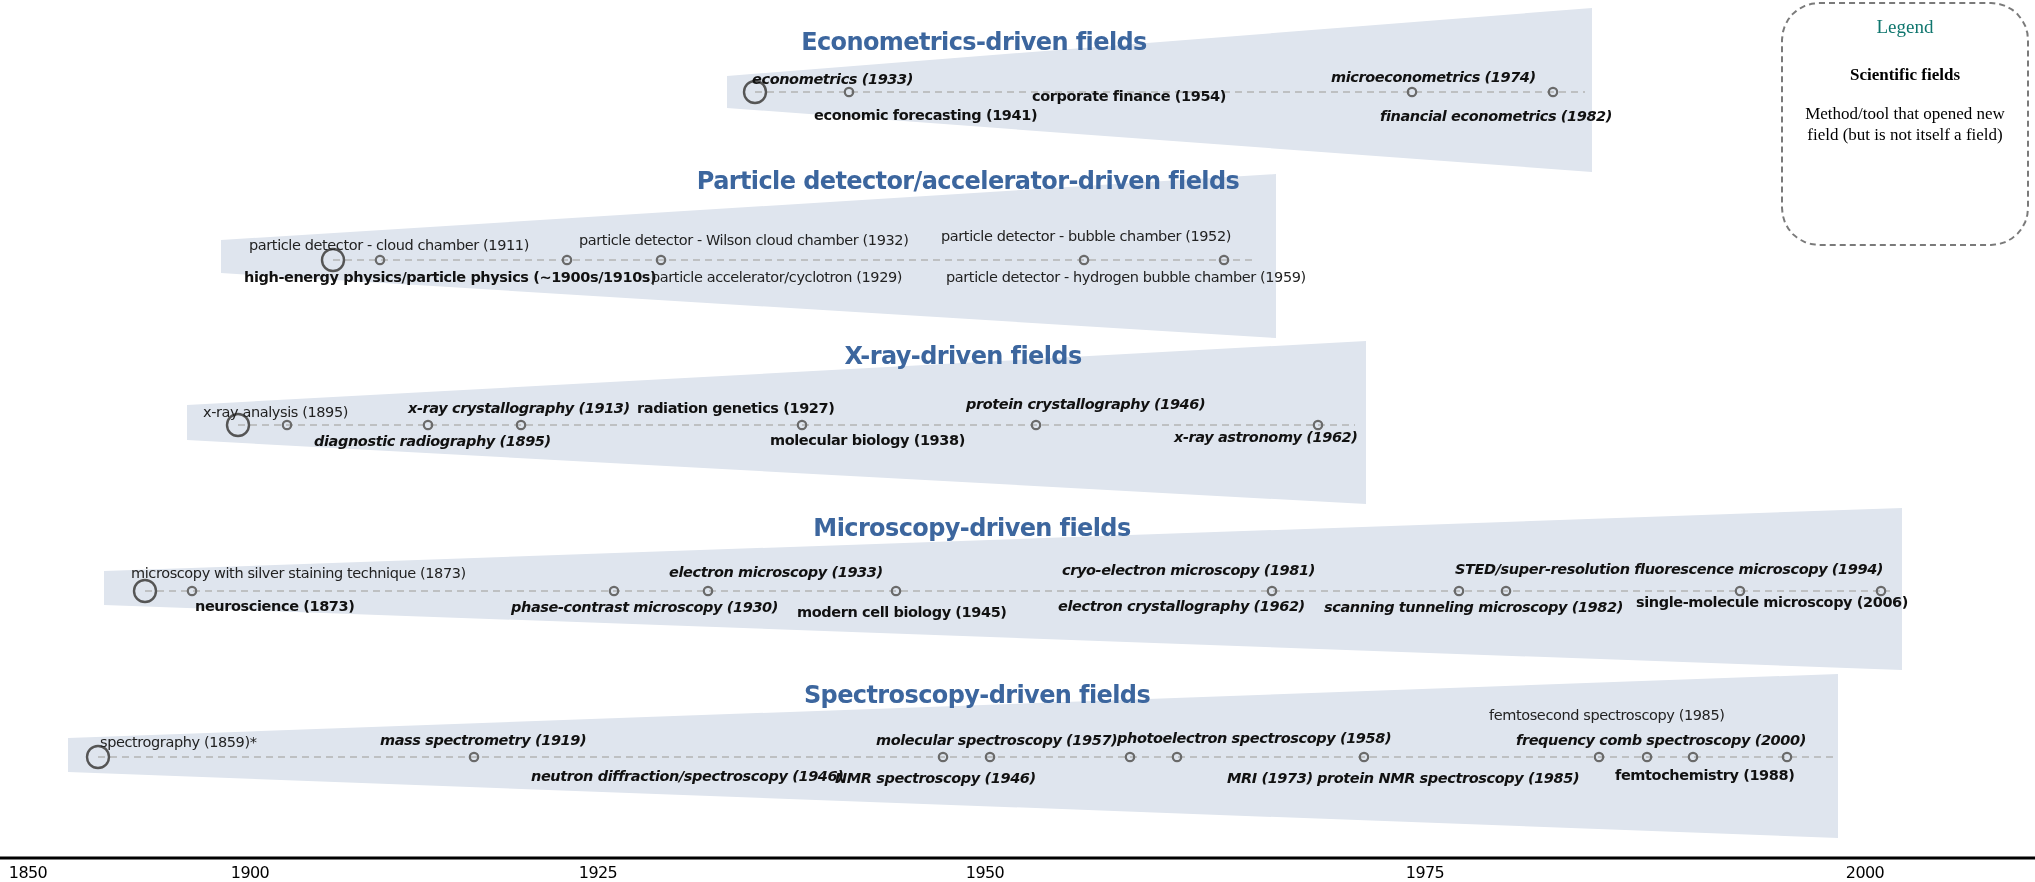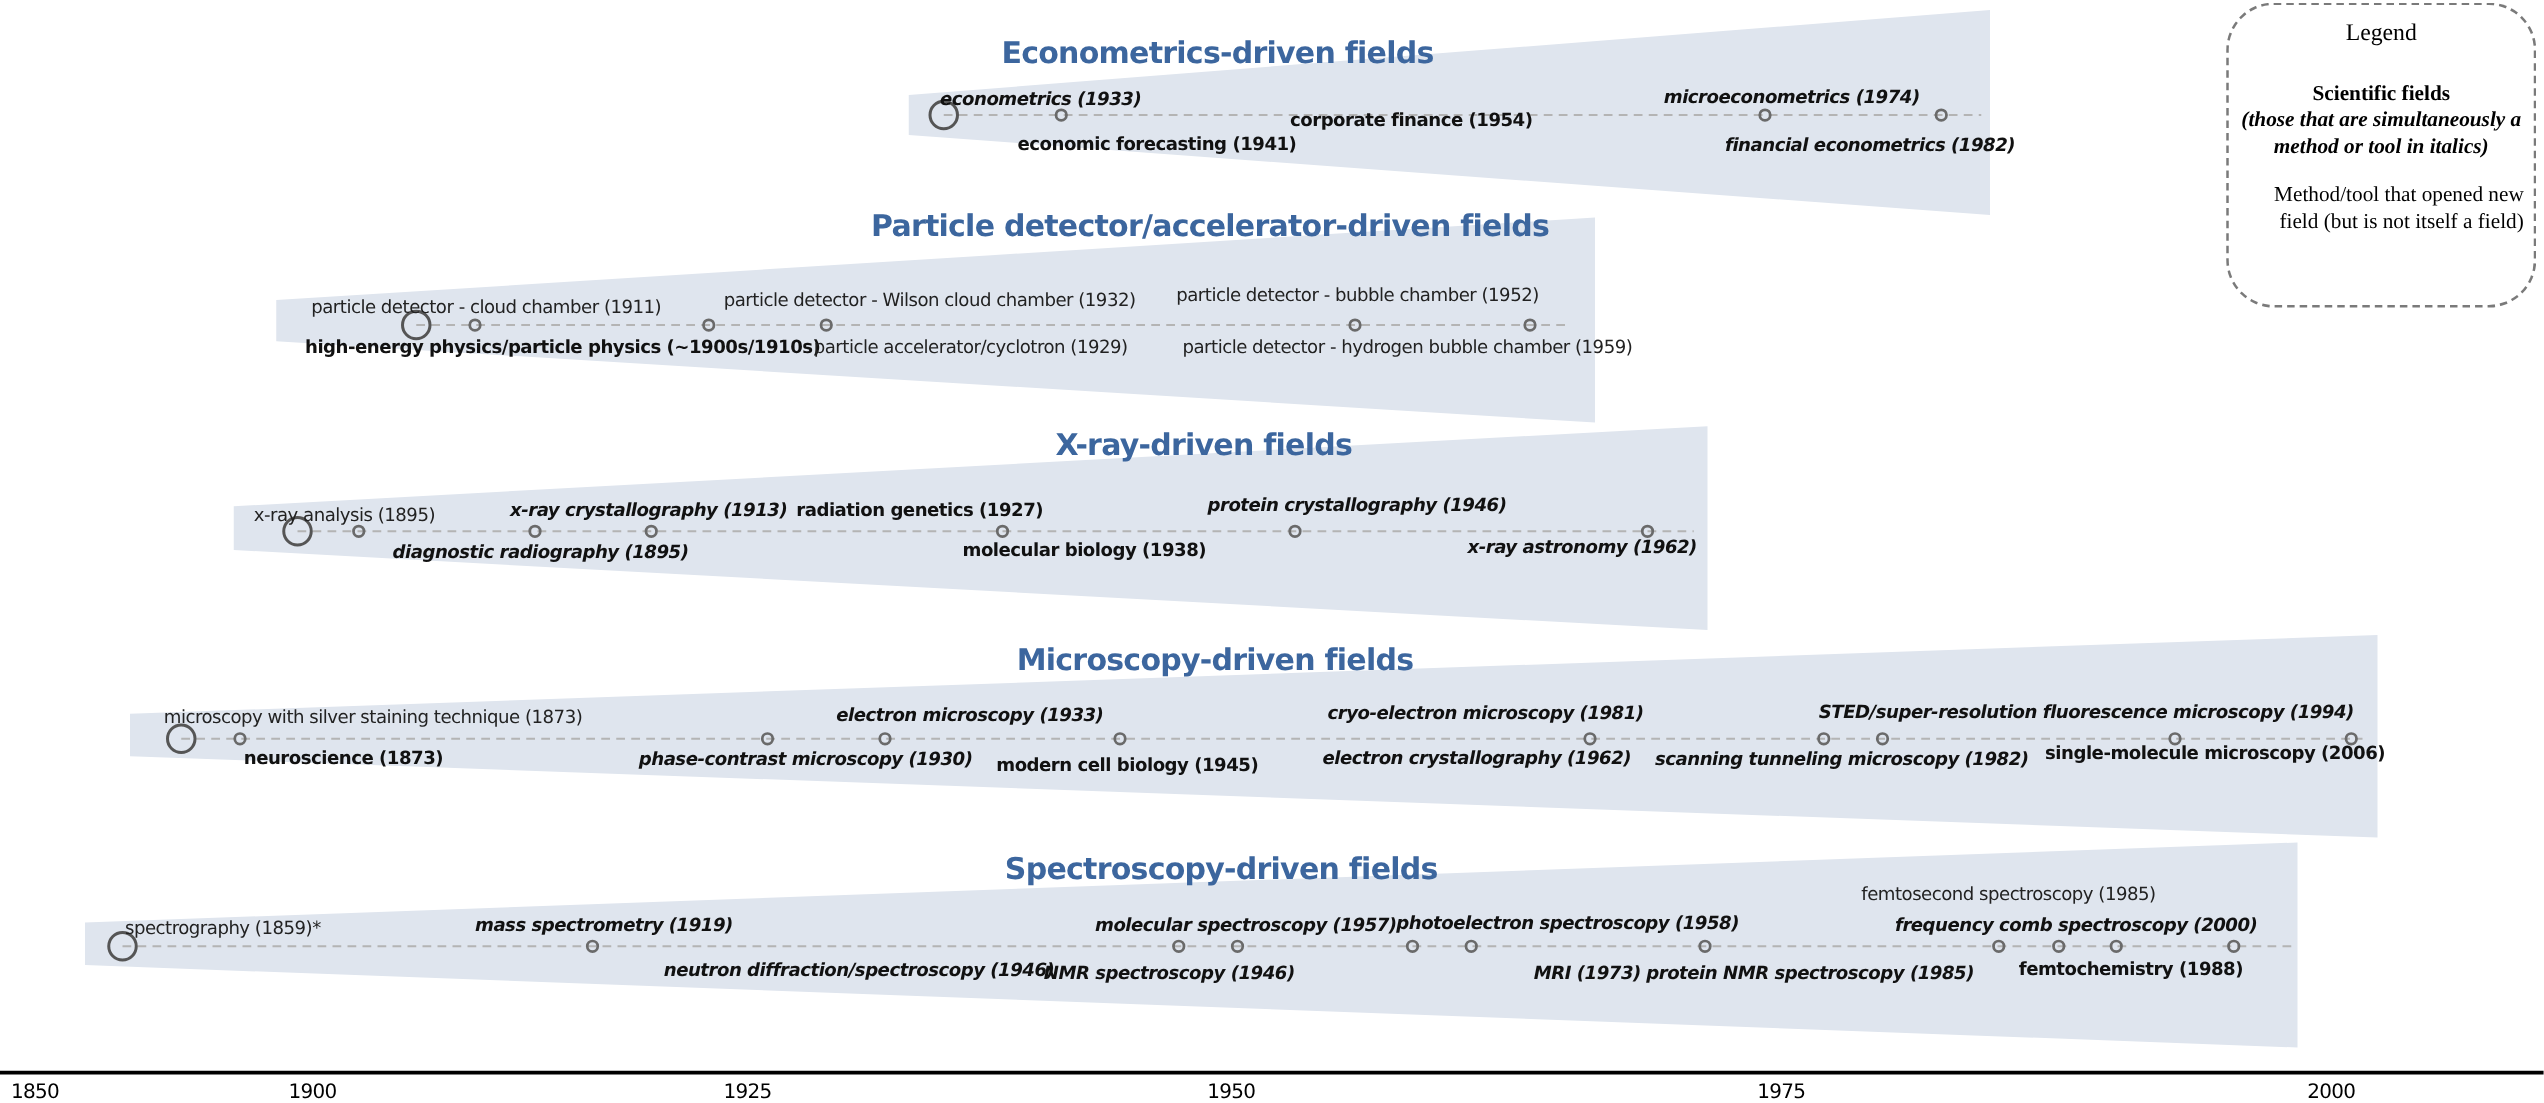--- a/index.html
+++ b/index.html
@@ -11,24 +11,24 @@
   .origin { fill:none; stroke:#555; stroke-width:2.4; }
   .title { fill:#3c669e; font-family:"DejaVu Sans", sans-serif; font-weight:bold; font-size:24px; text-anchor:middle; letter-spacing:-0.6px; }
   .lbl { font-family:"DejaVu Sans", sans-serif; font-size:14.5px; fill:#111; letter-spacing:-0.4px; }
   .lbl.method { fill:#222; font-weight:normal; }
   .lbl.field { font-weight:bold; }
   .lbl.fieldtool { font-weight:bold; font-style:italic; }
   .axis-line { stroke:#000; stroke-width:3; }
   .tick { font-family:"DejaVu Sans", sans-serif; font-size:16px; fill:#000; text-anchor:middle; letter-spacing:-0.6px; }
   #legend { position:absolute; left:1781px; top:2px; width:248px; height:244px; box-sizing:border-box;
             border:2.5px dashed #7a7a7a; border-radius:38px; text-align:center; font-family:"Liberation Serif", serif; color:#000; }
-  #legend .lg-title { color:#000000; font-size:19px; margin-top:12px; }
+  #legend .lg-title { color:#0f766e; font-size:19px; margin-top:12px; }
   #legend .lg-fields { font-weight:bold; font-size:17px; margin-top:26px; line-height:21px; }
   #legend .lg-fields i { display:block; }
-  #legend .lg-method { font-size:17px; margin-top:18px; line-height:21px; padding:0 8px;text-align:right; }
+  #legend .lg-method { font-size:17px; margin-top:18px; line-height:21px; padding:0 8px; }
 </style>
 </head>
 <body>
 
 <svg id="canvas" width="2035" height="882" viewBox="0 0 2035 882" xmlns="http://www.w3.org/2000/svg">
   <g id="groups-layer">
       <g>
         <polygon class="band" points="727,76 1592,8 1592,172 727,108"></polygon>
         <text class="title" x="974" y="50">Econometrics-driven fields</text>
         <line class="spine" x1="755" y1="92" x2="1585" y2="92"></line>
@@ -139,16 +139,15 @@
       <text class="tick" x="985" y="878">1950</text>
       <text class="tick" x="1425" y="878">1975</text>
       <text class="tick" x="1865" y="878">2000</text>
     </g>
 </svg>
 
 <div id="legend">
   <div class="lg-title">Legend</div>
   <div class="lg-fields">
     <span>Scientific fields</span>
-    <i>(those that are simultaneously a method or tool in italics)</i>
   </div>
   <div class="lg-method">Method/tool that opened new field (but is not itself a field)</div>
 </div>
 
 </body></html>

